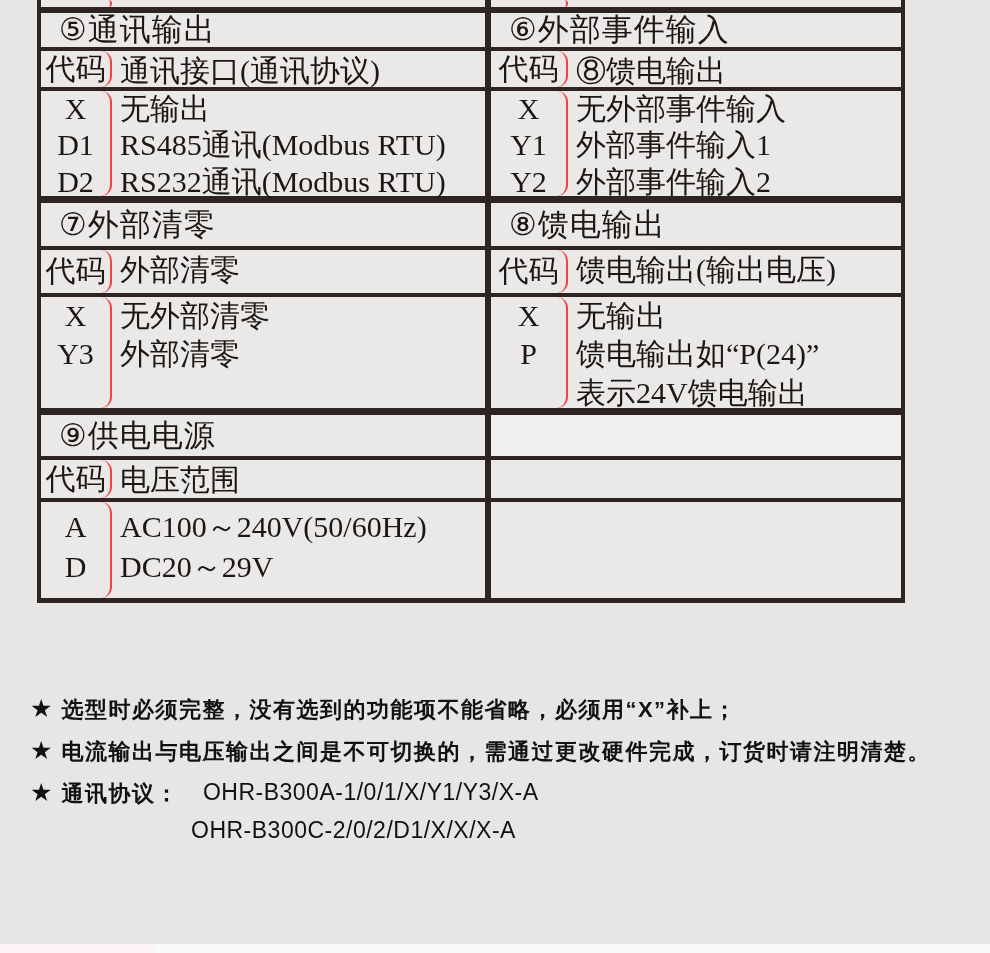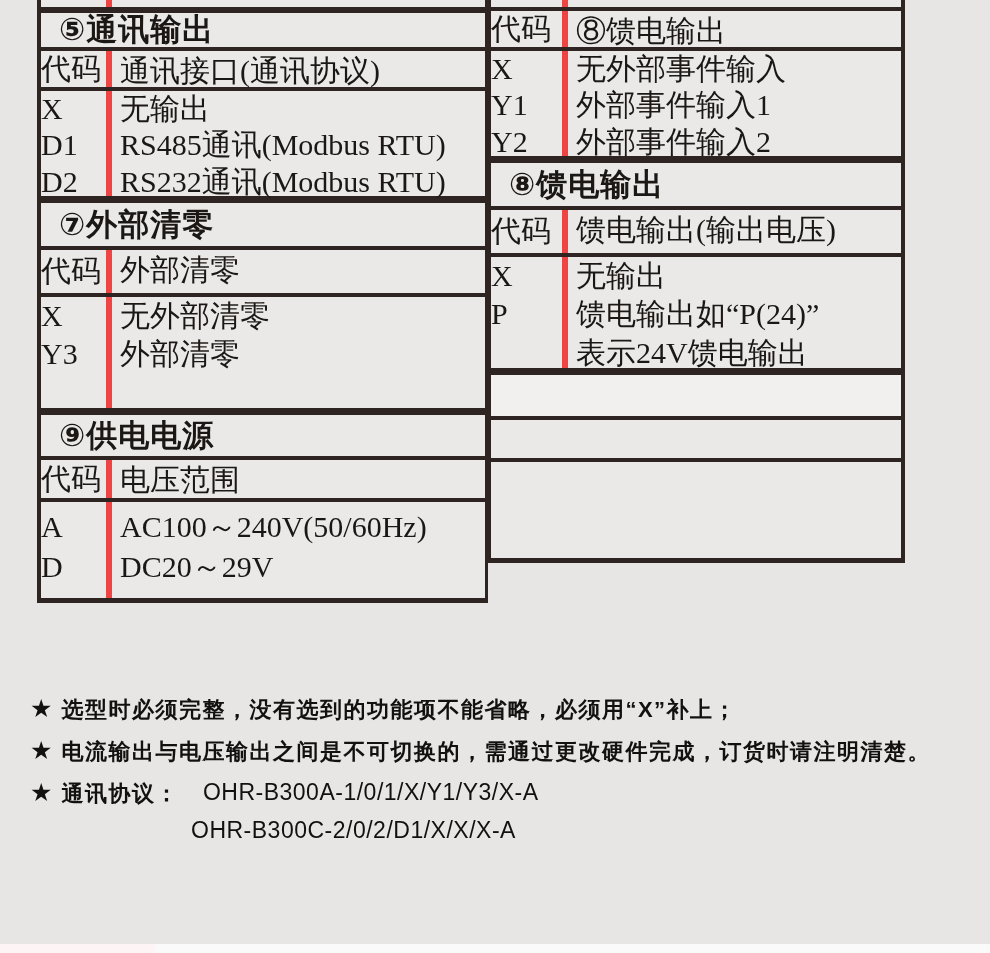--- a/index.html
+++ b/index.html
@@ -26,28 +26,28 @@
   .h7  { height:7px;  }
   .h40 { height:40px; }
   .h47 { height:47px; }
   .h42 { height:42px; }
   .h48 { height:48px; }
   .h50 { height:50px; }
   .h109{ height:109px;}
   .h115{ height:115px;}
   .h100{ height:100px;}
 
-  .cc { width:71px; border-right:6px solid #ef4444; display:flex; flex-direction:column;
-        justify-content:center; text-align:left; }
+  .cc { width:71px; border-right:2px solid #ef4444; display:flex; flex-direction:column;
+        justify-content:center; text-align:center;border-radius:11px; }
   .otable.right .cc { width:77px; }
   .dc { flex:1; display:flex; flex-direction:column; justify-content:flex-start; padding-left:8px; }
 
   .title-row { align-items:center; padding-left:18px;
                font-family:"Liberation Sans","DejaVu Sans",sans-serif;
-               font-weight:bold; font-size:31px; letter-spacing:1px; }
+               font-weight:normal; font-size:31px; letter-spacing:1px; }
   .hdr  { font-size:30px; }
   .body .cc, .body .dc { justify-content:flex-start; }
   .body { font-size:30px; }
   .body1 .line { line-height:36.3px; }
   .body2 .line { line-height:38.3px; }
   .body3 .cc, .body3 .dc { padding-top:5px; }
   .body3 .line { line-height:40px; }
   .plain { flex:1; }
   .lighter { background:#f1f0ef; }
 
@@ -151,20 +151,23 @@
       </div>
     </div>
   </div>
 
   <div class="otable right">
     <div class="row first h7">
       <div class="cc"></div>
       <div class="dc"></div>
     </div>
 
+    <div class="row title-row bt6 h40">
+      <span>⑥外部事件输入</span>
+    </div>
     <div class="row hdr h40">
       <div class="cc">
           <span class="line">代码</span>
         </div>
       <div class="dc">
           <span class="line">⑧馈电输出</span>
         </div>
     </div>
     <div class="row body body1 h109">
       <div class="cc">

